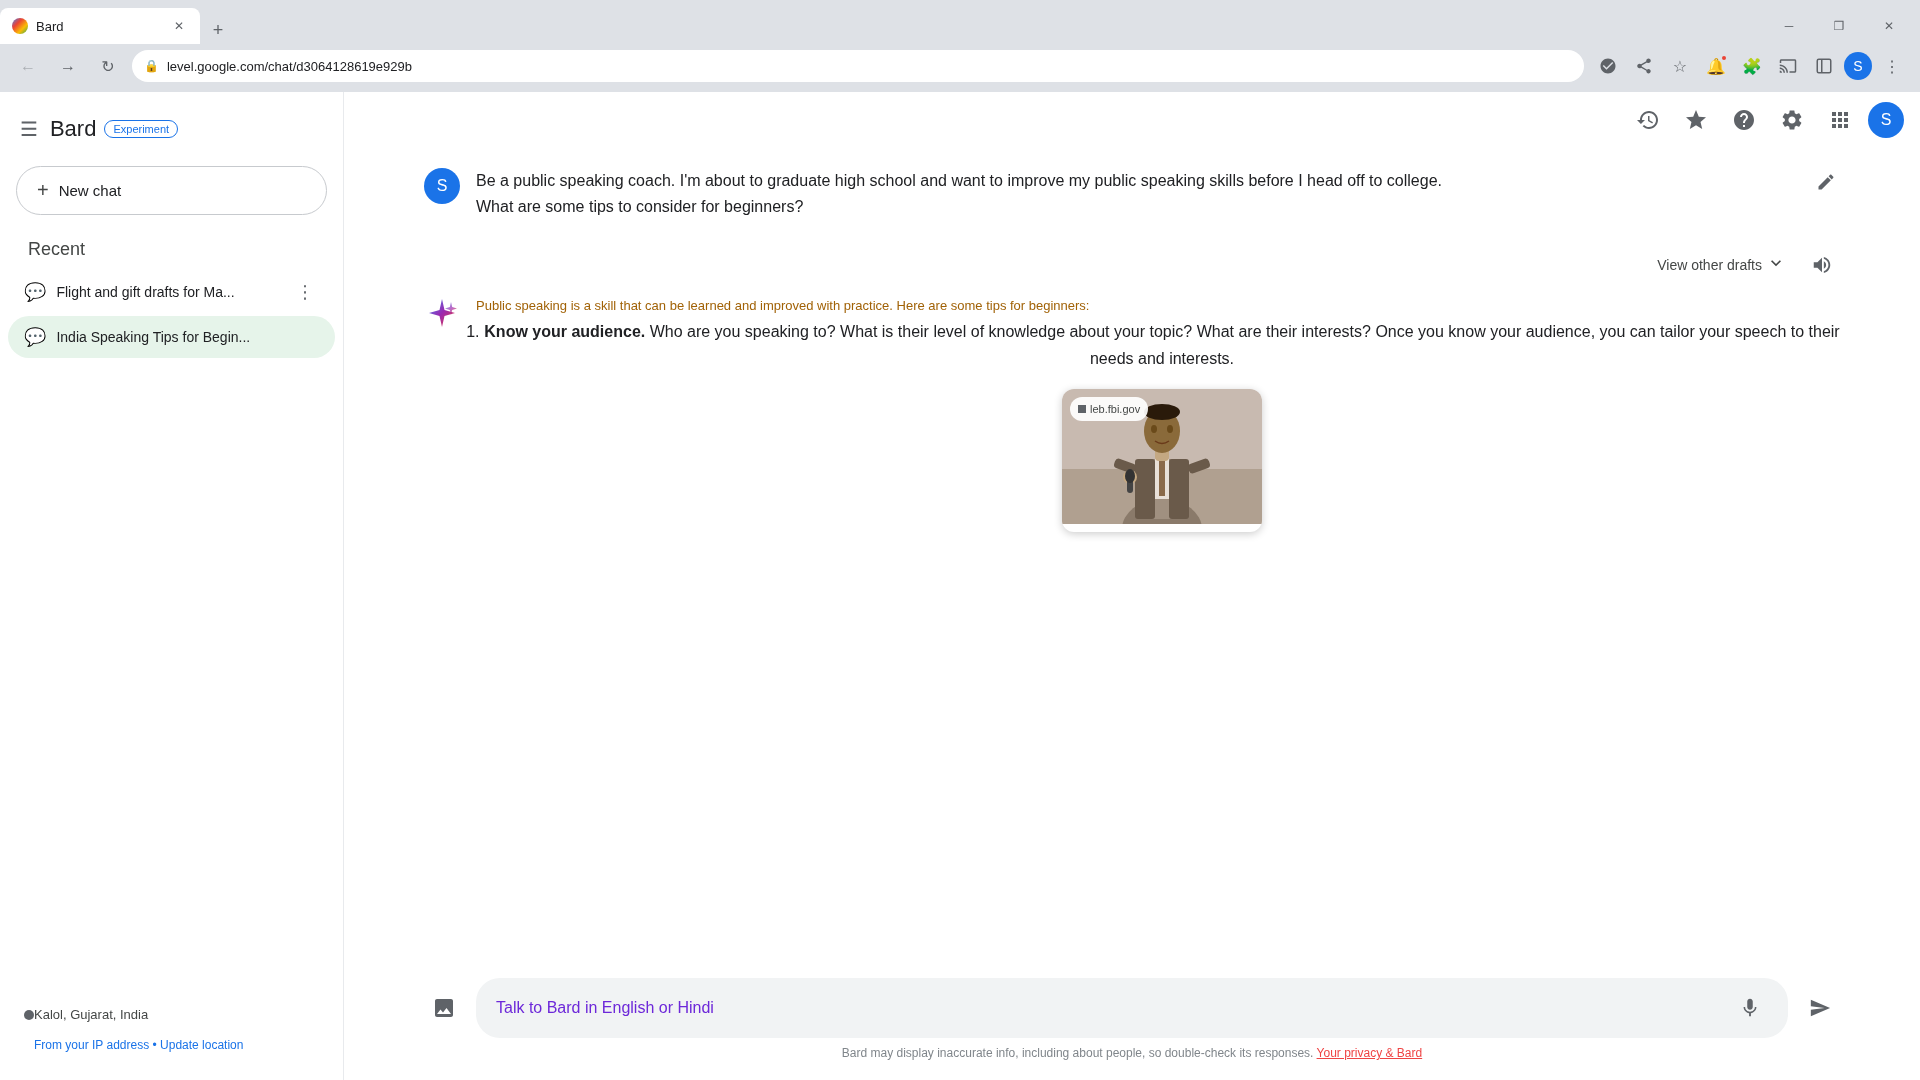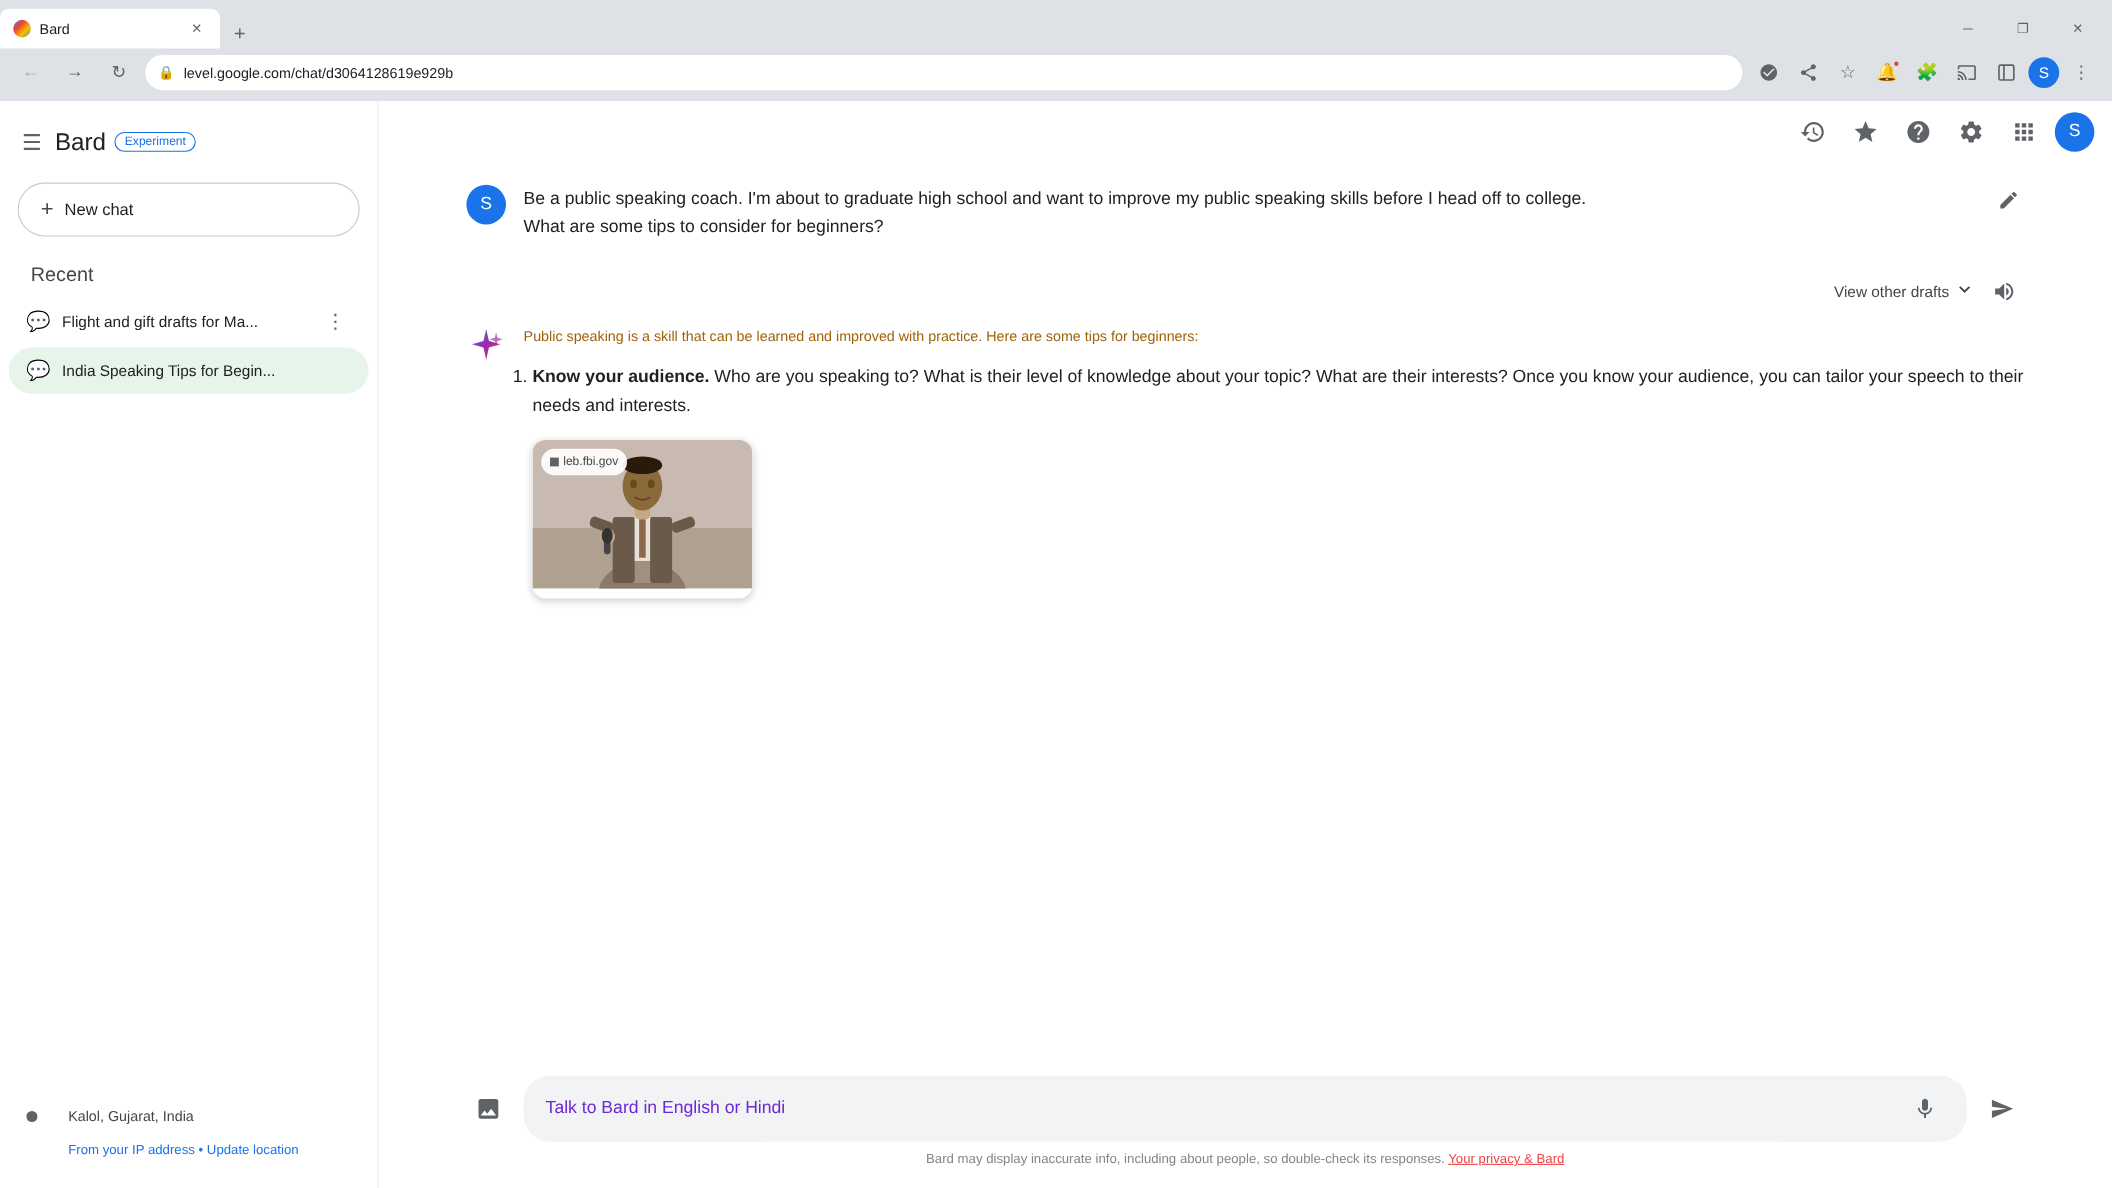--- a/index.html
+++ b/index.html
@@ -43,21 +43,21 @@
 
     .recent-label { font-size: 18px; color: #444746; padding: 8px 20px; font-weight: 500; }
 
     .chat-item { display: flex; align-items: center; gap: 10px; padding: 10px 16px; border-radius: 24px; cursor: pointer; font-size: 14px; color: #202124; position: relative; }
     .chat-item.active { background: #e6f4ea; }
     .chat-icon { font-size: 18px; color: #5f6368; flex-shrink: 0; }
     .chat-text { flex: 1; overflow: hidden; text-overflow: ellipsis; white-space: nowrap; }
     .chat-more { font-size: 18px; color: #5f6368; cursor: pointer; width: 28px; height: 28px; border-radius: 50%; display: flex; align-items: center; justify-content: center; }
 
     .sidebar-footer { margin-top: auto; padding: 12px 16px; }
-    .location-info { display: flex; align-items: flex-start; gap: 28px; }
+    .location-info { display: flex; align-items: flex-start; gap: 0; }
     .location-dot { width: 10px; height: 10px; background: #5f6368; border-radius: 50%; margin-top: 3px; flex-shrink: 0; }
     .location-text { font-size: 13px; color: #444746; }
     .location-links { font-size: 12px; color: #1a73e8; margin-top: 16px; cursor: pointer; }
 
     
     .main-content { flex: 1; display: flex; flex-direction: column; height: 100%; overflow: hidden; }
 
     
     .app-header { display: flex; align-items: center; justify-content: flex-end; gap: 8px; padding: 8px 16px; flex-shrink: 0; }
     .app-header-icon { width: 40px; height: 40px; border-radius: 50%; display: flex; align-items: center; justify-content: center; cursor: pointer; color: #5f6368; font-size: 22px; }
@@ -66,27 +66,27 @@
     
     .chat-area { flex: 1; overflow-y: auto; padding: 20px 80px; display: flex; flex-direction: column; gap: 24px; }
 
     .message-row { display: flex; gap: 16px; align-items: flex-start; }
     .user-avatar { width: 36px; height: 36px; border-radius: 50%; background: #1a73e8; color: white; display: flex; align-items: center; justify-content: center; font-size: 16px; font-weight: 500; flex-shrink: 0; }
     .message-content { flex: 1; font-size: 16px; line-height: 1.6; color: #202124; }
     .message-edit { color: #5f6368; cursor: pointer; font-size: 20px; padding: 4px; }
 
     .bard-avatar { width: 36px; height: 36px; flex-shrink: 0; display: flex; align-items: center; justify-content: center; }
 
-    .drafts-bar { display: flex; align-items: center; justify-content: flex-end; gap: 8px; padding: 4px 0 12px; }
+    .drafts-bar { display: flex; align-items: center; justify-content: flex-end; gap: 18px; padding: 4px 0 12px; }
     .view-drafts { display: flex; align-items: center; gap: 4px; font-size: 14px; color: #444746; cursor: pointer; }
     .chevron-icon { font-size: 18px; color: #444746; }
     .audio-icon { width: 36px; height: 36px; border-radius: 50%; display: flex; align-items: center; justify-content: center; cursor: pointer; color: #5f6368; font-size: 20px; }
 
     .response-text { font-size: 13px; line-height: 1.7; color: #a16207; }
-    .response-list { margin-top: 12px; }
+    .response-list { margin-top: 1px; text-align: center; }
     .response-list-item { margin-bottom: 20px; margin-left: 8px; font-size: 16px; line-height: 1.7; }
     .bold { font-weight: 700; }
 
     
     .input-area { padding: 12px 80px 8px; flex-shrink: 0; }
     .input-row { display: flex; align-items: center; gap: 12px; }
     .image-upload-btn { width: 40px; height: 40px; border-radius: 50%; display: flex; align-items: center; justify-content: center; cursor: pointer; color: #5f6368; font-size: 22px; }
     .input-box { flex: 1; background: #f1f3f4; border-radius: 24px; padding: 12px 20px; font-size: 16px; color: #80868b; outline: none; border: none; display: flex; align-items: center; }
     .input-placeholder { flex: 1; color: #6d28d9; font-size: 16px; }
     .mic-btn { width: 36px; height: 36px; border-radius: 50%; display: flex; align-items: center; justify-content: center; cursor: pointer; color: #5f6368; font-size: 22px; }

